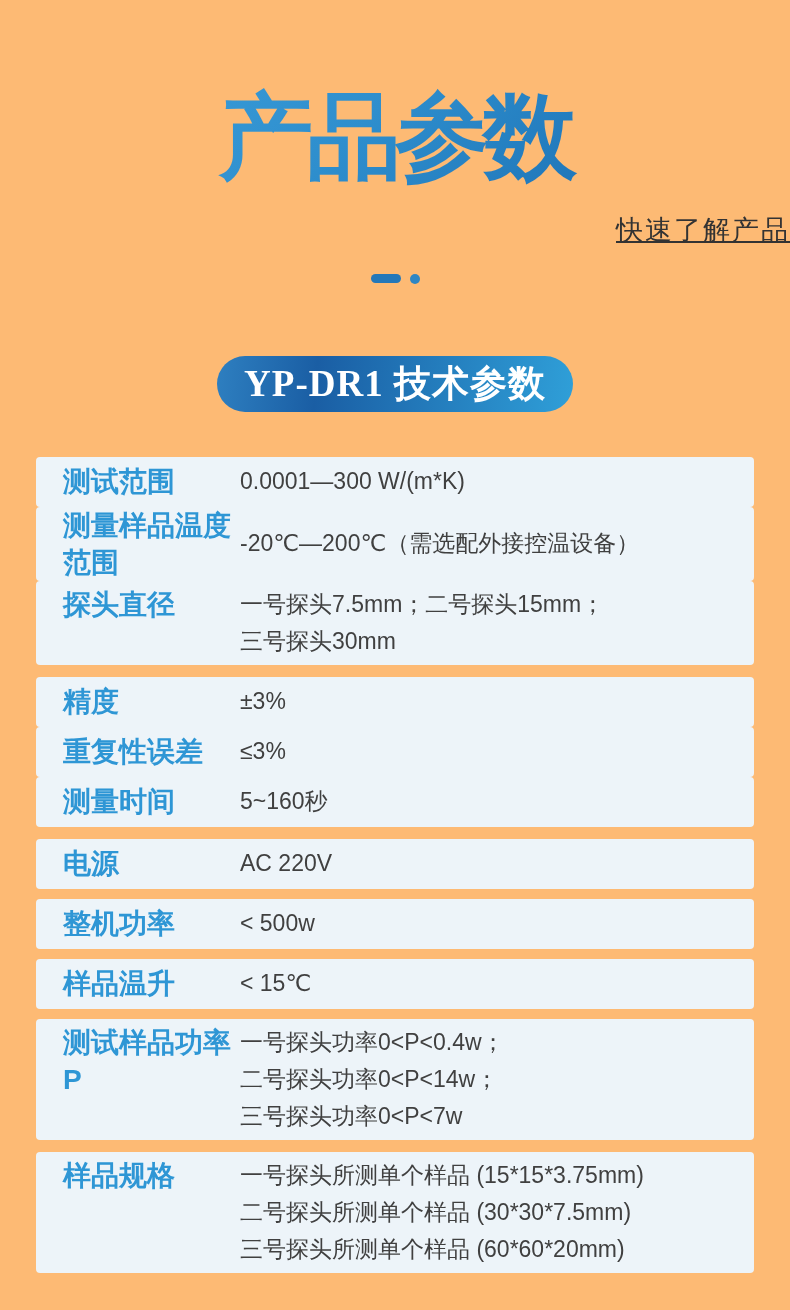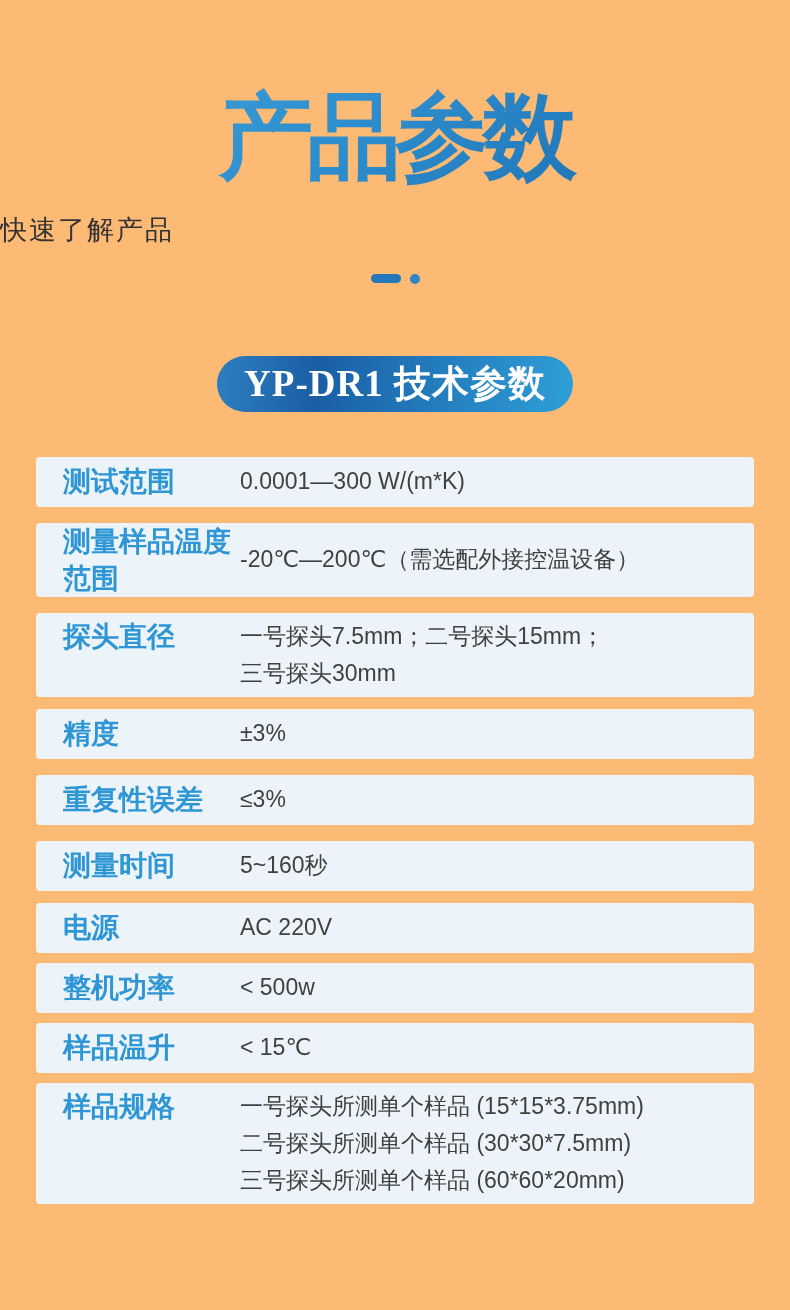--- a/index.html
+++ b/index.html
@@ -23,24 +23,25 @@
     line-height:1.06;
     letter-spacing:-6px;
     color:#1e72b5;
     background:linear-gradient(135deg,#3fa3de 0%,#2e8ecd 45%,#1565ab 100%);
     -webkit-background-clip:text;
     background-clip:text;
     -webkit-text-fill-color:transparent;
   }
   .page-subtitle {
     margin-top:24px;
-    text-align:left;
+    text-align:right;
     font-size:27px;
     letter-spacing:2px;
     color:#333333;
+    text-decoration:underline;
   }
   .divider {
     margin-top:26px;
     display:flex;
     justify-content:center;
     align-items:center;
     gap:9px;
   }
   .divider .dash {
     width:30px; height:9px;
@@ -72,21 +73,21 @@
   
   .spec-table { margin:45px 36px 0; }
   .spec-row {
     display:flex;
     align-items:center;
     min-height:50px;
     background:#edf4f9;
     border-radius:4px;
     padding-left:27px;
     padding-right:8px;
-    margin-bottom:16px;
+    margin-bottom:0;
   }
   .spec-row.multi {
     align-items:flex-start;
     padding-top:5px;
     padding-bottom:5px;
   }
   .spec-row:nth-child(3),
   .spec-row:nth-child(6),
   .spec-row:nth-child(10) { margin-bottom:12px; }
   .spec-row:nth-child(7),
@@ -157,20 +158,26 @@
     </div>
     <div class="spec-row">
       <div class="spec-label">整机功率</div>
       <div class="spec-value">&lt; 500w</div>
     </div>
     <div class="spec-row">
       <div class="spec-label">样品温升</div>
       <div class="spec-value">&lt; 15℃</div>
     </div>
     <div class="spec-row multi">
+      <div class="spec-label">测试样品功率P</div>
+      <div class="spec-value">一号探头功率0&lt;P&lt;0.4w；
+二号探头功率0&lt;P&lt;14w；
+三号探头功率0&lt;P&lt;7w</div>
+    </div>
+    <div class="spec-row multi">
       <div class="spec-label">样品规格</div>
       <div class="spec-value">一号探头所测单个样品 (15*15*3.75mm)
 二号探头所测单个样品 (30*30*7.5mm)
 三号探头所测单个样品 (60*60*20mm)</div>
     </div>
   </div>
 
 </div>
 
 </body></html>

